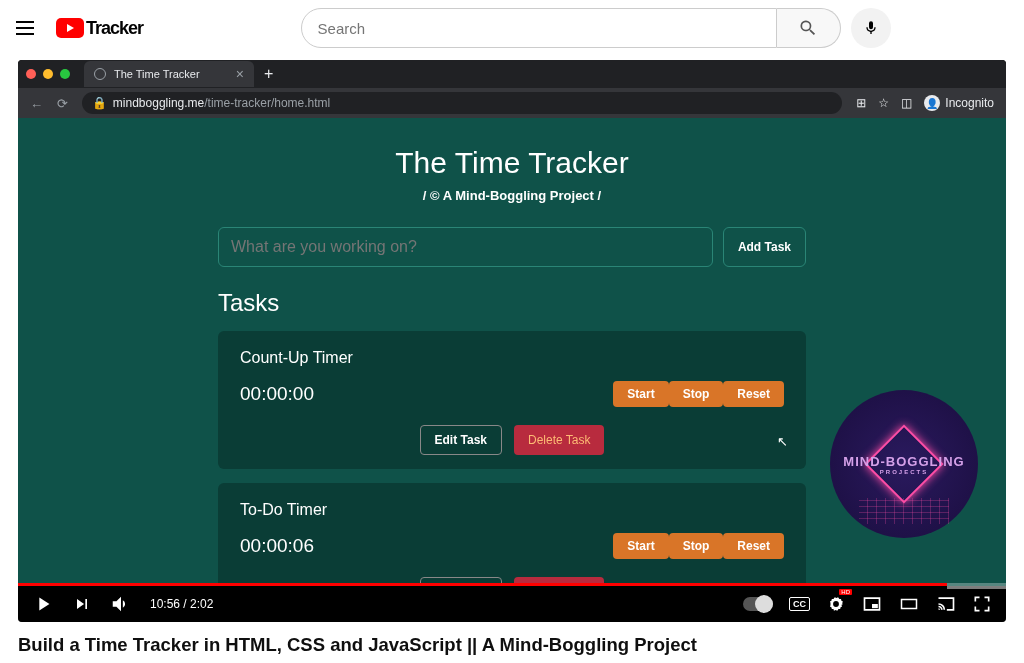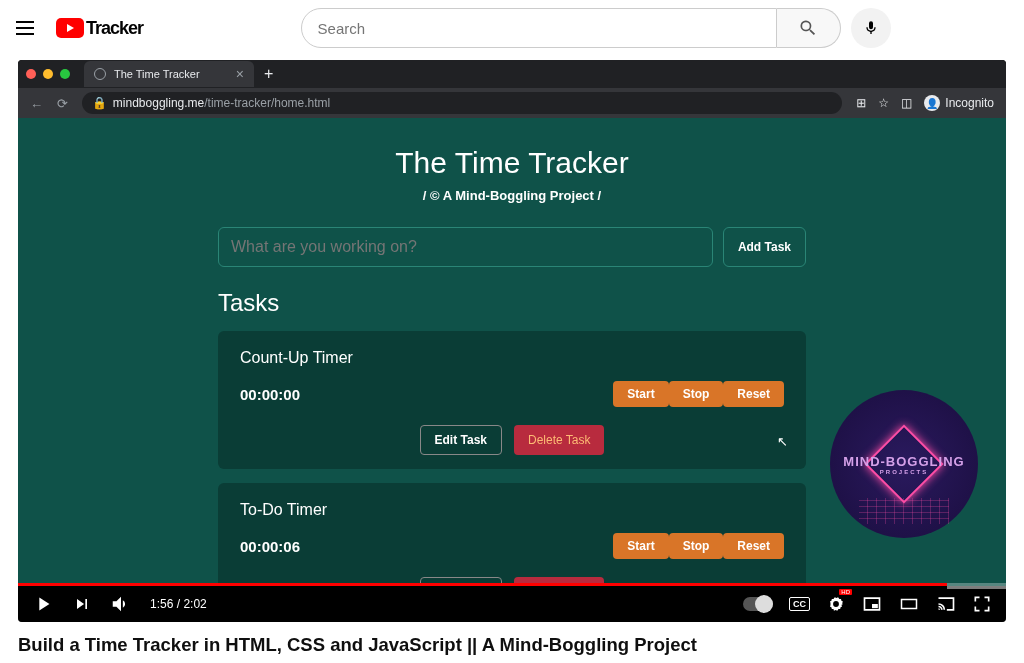--- a/index.html
+++ b/index.html
@@ -48,21 +48,21 @@
 .app-title { text-align: center; font-size: 30px; font-weight: 500; margin-bottom: 8px; }
 .app-subtitle { text-align: center; font-size: 13px; font-weight: bold; margin-bottom: 24px; }
 .input-row { display: flex; gap: 10px; justify-content: center; padding: 0 200px; margin-bottom: 22px; }
 .task-input { flex: 1; max-width: 510px; height: 40px; background: transparent; border: 1px solid #2a8576; border-radius: 6px; padding: 0 12px; color: #d0d0d0; font-size: 16px; outline: none; }
 .add-btn { height: 40px; padding: 0 14px; background: transparent; border: 1px solid #2a8576; border-radius: 6px; color: white; font-size: 12px; font-weight: bold; cursor: pointer; }
 .tasks-section { padding: 0 200px; }
 .tasks-heading { font-size: 24px; margin-bottom: 14px; }
 .task-card { background: #0a3d36; border-radius: 6px; padding: 18px 22px 14px 22px; margin-bottom: 14px; }
 .task-name { font-size: 16px; margin-bottom: 14px; }
 .task-row { display: flex; justify-content: space-between; align-items: center; margin-bottom: 18px; }
-.task-time { font-size: 15px; font-weight: bold; }
+.task-time { font-size: 19px; font-weight: normal; }
 .timer-btns { display: flex; }
 .timer-btn { background: #d97528; border: none; color: white; padding: 6px 14px; border-radius: 4px; font-size: 12px; font-weight: bold; cursor: pointer; }
 .action-row { display: flex; gap: 12px; justify-content: center; }
 .edit-btn { background: transparent; border: 1px solid #888; color: white; padding: 7px 14px; border-radius: 4px; font-size: 12px; font-weight: bold; cursor: pointer; }
 .delete-btn { background: #b82b3e; border: none; color: #fdba74; padding: 7px 14px; border-radius: 4px; font-size: 12px; font-weight: normal; cursor: pointer; }
 
 
 .watermark { position: absolute; right: 28px; bottom: 48px; width: 148px; height: 148px; border-radius: 50%; background: radial-gradient(circle, #2a1a5e 0%, #1a0d3e 100%); display: flex; flex-direction:column; align-items: center; justify-content: center; color: #d4a0e8; font-size: 13px; font-weight: bold; letter-spacing: 1px; }
 .watermark-box { width: 56px; height: 56px; border: 2px solid #ff4da6; transform: rotate(45deg); position: absolute; box-shadow: 0 0 10px #ff4da6; }
 .watermark-text { position: relative; z-index: 1; text-align: center; }
@@ -227,21 +227,21 @@
         <svg width="20" height="20" viewBox="0 0 24 24">
             <path d="M6 18l8.5-6L6 6v12zM16 6v12h2V6h-2z"></path>
           </svg>
       </div>
       <div class="ctrl-icon">
         <svg width="22" height="22" viewBox="0 0 24 24">
             <path d="M3 9v6h4l5 5V4L7 9H3zm13.5 3a4.5 4.5 0 0 0-2.5-4v8a4.5 4.5 0 0 0 2.5-4z"></path>
           </svg>
       </div>
       <div class="time-display">
-        <span>1:56</span> / <span>2:02</span>
+        <span>10:56</span> / <span>2:02</span>
       </div>
     </div>
     <div class="ctrl-right">
       <div class="toggle"></div>
       <div class="cc-badge">CC</div>
       <div class="ctrl-icon hd-badge">
         <svg width="20" height="20" viewBox="0 0 24 24">
             <path d="M19.4 13l.6-1-.6-1 .9-2-1.8-.9-.5-2.1-2-.1L14.5 4l-2 .8L10.5 4 9 5.9l-2 .1-.5 2.1L4.7 9l.9 2-.6 1 .6 1-.9 2 1.8.9.5 2.1 2 .1L9.5 20l2-.8 2 .8 1.5-1.9 2-.1.5-2.1 1.8-.9-.9-2zM12 15.5A3.5 3.5 0 1 1 15.5 12 3.5 3.5 0 0 1 12 15.5z"></path>
           </svg>
       </div>

